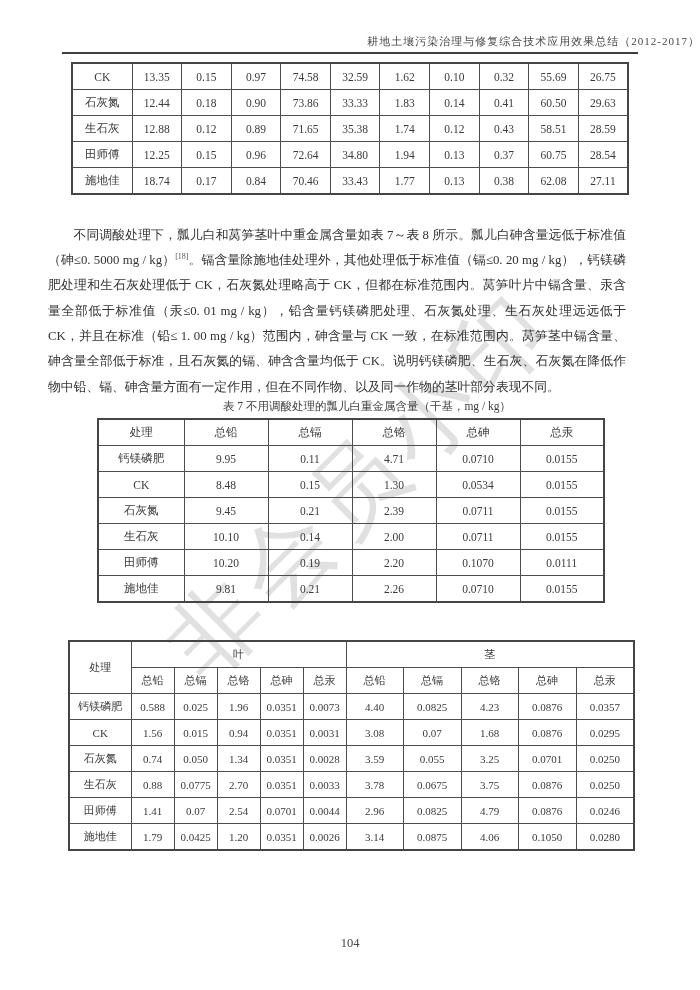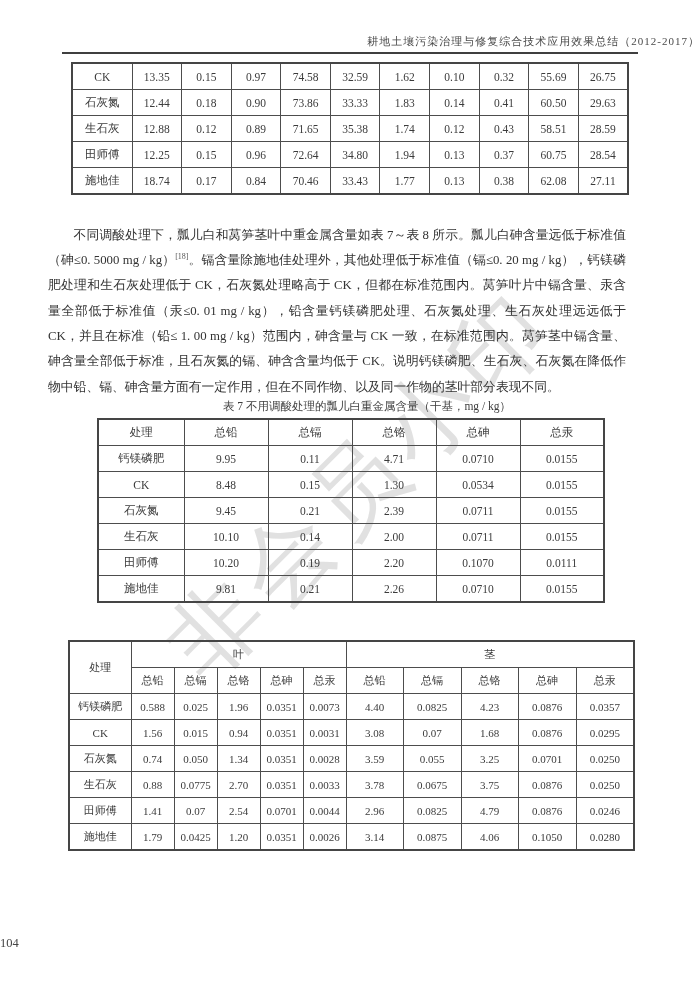--- a/index.html
+++ b/index.html
@@ -42,21 +42,21 @@
     font-size:12.8px;line-height:25.3px;text-align:justify;text-indent:2em;
     color:#333;
   }
   .body-paragraph sup{font-size:8px;color:#555;vertical-align:super;line-height:0;}
   
   .caption{position:absolute;left:0;width:100%;text-align:center;font-size:11.5px;color:#3d3d3d;z-index:1;padding-left:17px;}
   .caption7{top:399px;}
   .caption8{top:621px;}
   
   .page-number{
-    position:absolute;top:936px;left:0;width:100%;
+    position:absolute;top:936px;left:0;width:100%;text-align:center;
     font-size:12.5px;color:#444;z-index:1;
   }
 </style>
 </head>
 <body>
 
 <div class="page">
 
   <div class="header-title">耕地土壤污染治理与修复综合技术应用效果总结（2012-2017）</div>
   <div class="header-rule"></div>

